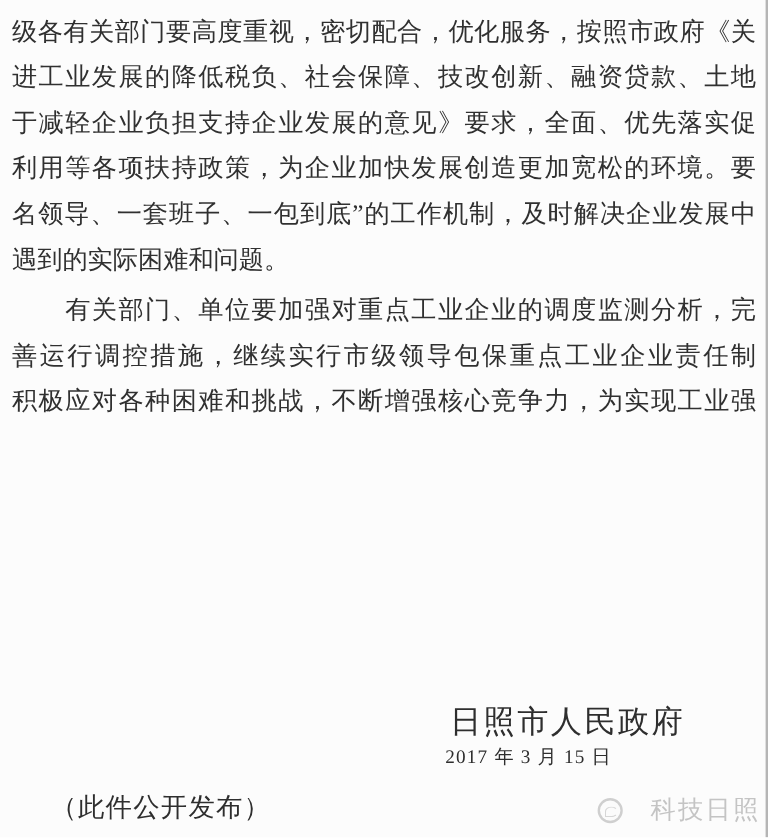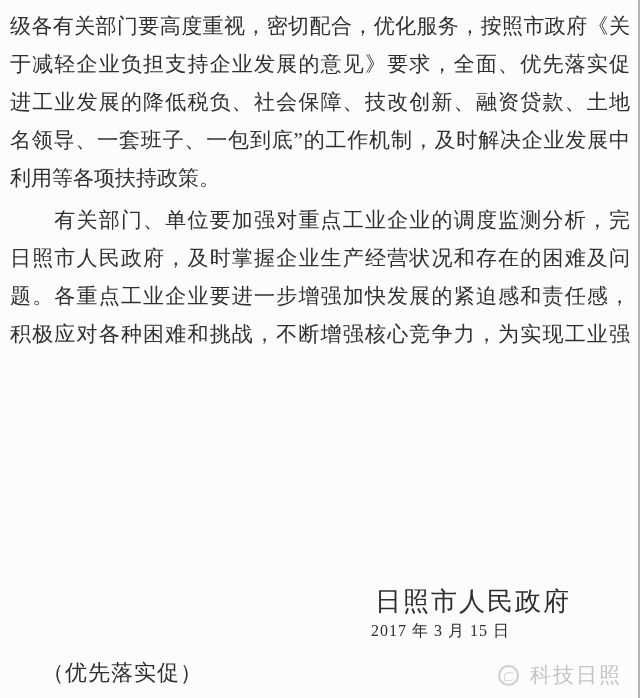--- a/index.html
+++ b/index.html
@@ -84,21 +84,21 @@
     position: absolute;
     left: 4px;
     top: 5px;
     width: 9px;
     height: 7px;
     border: 1.5px solid #d6d6d6;
     border-radius: 50% 50% 50% 0;
     border-right-color: transparent;
   }
   .wm-text {
-    margin-left: 11px;
+    margin-left: 23px;
     font-size: 21px;
     letter-spacing: 2px;
     color: #c4c4c4;
     white-space: nowrap;
     font-family: Liberation Mono, monospace;
   }
   .edge-line {
     position: absolute;
     right: 0;
     top: 0;
@@ -108,38 +108,38 @@
   }
 </style>
 </head>
 <body>
 
 <div class="page">
 
   <div class="body-text">
     <div class="paragraph">
         <div class="line">级各有关部门要高度重视，密切配合，优化服务，按照市政府《关</div>
+        <div class="line">进工业发展的降低税负、社会保障、技改创新、融资贷款、土地</div>
         <div class="line">于减轻企业负担支持企业发展的意见》要求，全面、优先落实促</div>
-        <div class="line">进工业发展的降低税负、社会保障、技改创新、融资贷款、土地</div>
+        <div class="line">利用等各项扶持政策，为企业加快发展创造更加宽松的环境。要</div>
         <div class="line">名领导、一套班子、一包到底”的工作机制，及时解决企业发展中</div>
-        <div class="line last">利用等各项扶持政策。</div>
+        <div class="line last">遇到的实际困难和问题。</div>
       </div>
     <div class="paragraph">
         <div class="line">　　有关部门、单位要加强对重点工业企业的调度监测分析，完</div>
-        <div class="line">日照市人民政府，及时掌握企业生产经营状况和存在的困难及问</div>
-        <div class="line">题。各重点工业企业要进一步增强加快发展的紧迫感和责任感，</div>
+        <div class="line">善运行调控措施，继续实行市级领导包保重点工业企业责任制</div>
         <div class="line">积极应对各种困难和挑战，不断增强核心竞争力，为实现工业强</div>
       </div>
   </div>
 
   <div class="signature">日照市人民政府</div>
 
   <div class="date">2017 年 3 月 15 日</div>
 
-  <div class="footer-note">（优先落实促）</div>
+  <div class="footer-note">（此件公开发布）</div>
 
   <div class="watermark">
     <span class="wm-logo"></span>
     <span class="wm-text">科技日照</span>
   </div>
 
   <div class="edge-line"></div>
 
 </div>
 

